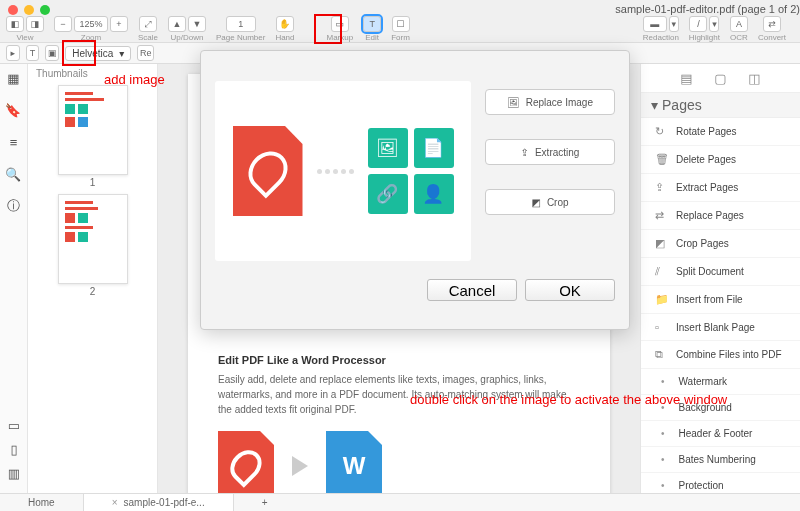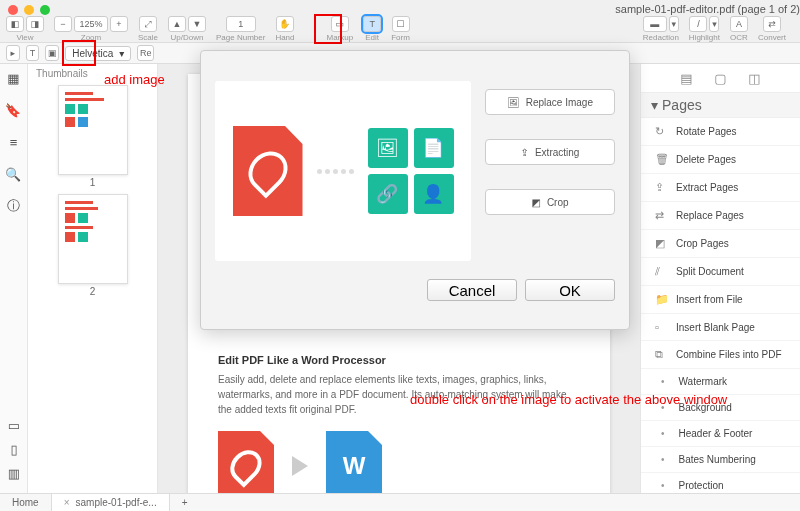--- a/index.html
+++ b/index.html
@@ -75,21 +75,21 @@
   .ritem.sub::before { content:"•"; margin-right:6px; color:#999;}
 
   
   .anno1 { position:absolute; top:72px; left:104px; color:#e00; font-size:13px; z-index:60;}
   .anno2 { position:absolute; top:390px; left:410px; color:#e00; font-size:13px; line-height:1.5; z-index:5;}
   .red-box2 { position:absolute; top:42px; left:64px; width:30px; height:22px; outline:2px solid #e00; z-index:30; pointer-events:none;}
   .red-box3 { position:absolute; top:16px; left:316px; width:24px; height:26px; outline:2px solid #e00; z-index:30; pointer-events:none;}
 
   
   .btabs { position:absolute; bottom:0; left:0; right:0; height:18px; background:#f7f7f7; border-top:1px solid #ddd; display:flex; align-items:center; font-size:10px;}
-  .btab { padding:0 12px; height:100%; display:flex; align-items:center; border-right:1px solid #ddd; color:#666;}
+  .btab { padding:0 28px; height:100%; display:flex; align-items:center; border-right:1px solid #ddd; color:#666;}
   .btab.active { background:#fff;}
 </style>
 </head>
 <body>
 
 <div class="traffic">
   <div class="tl r"></div>
   <div class="tl y"></div>
   <div class="tl g"></div>
 </div>

